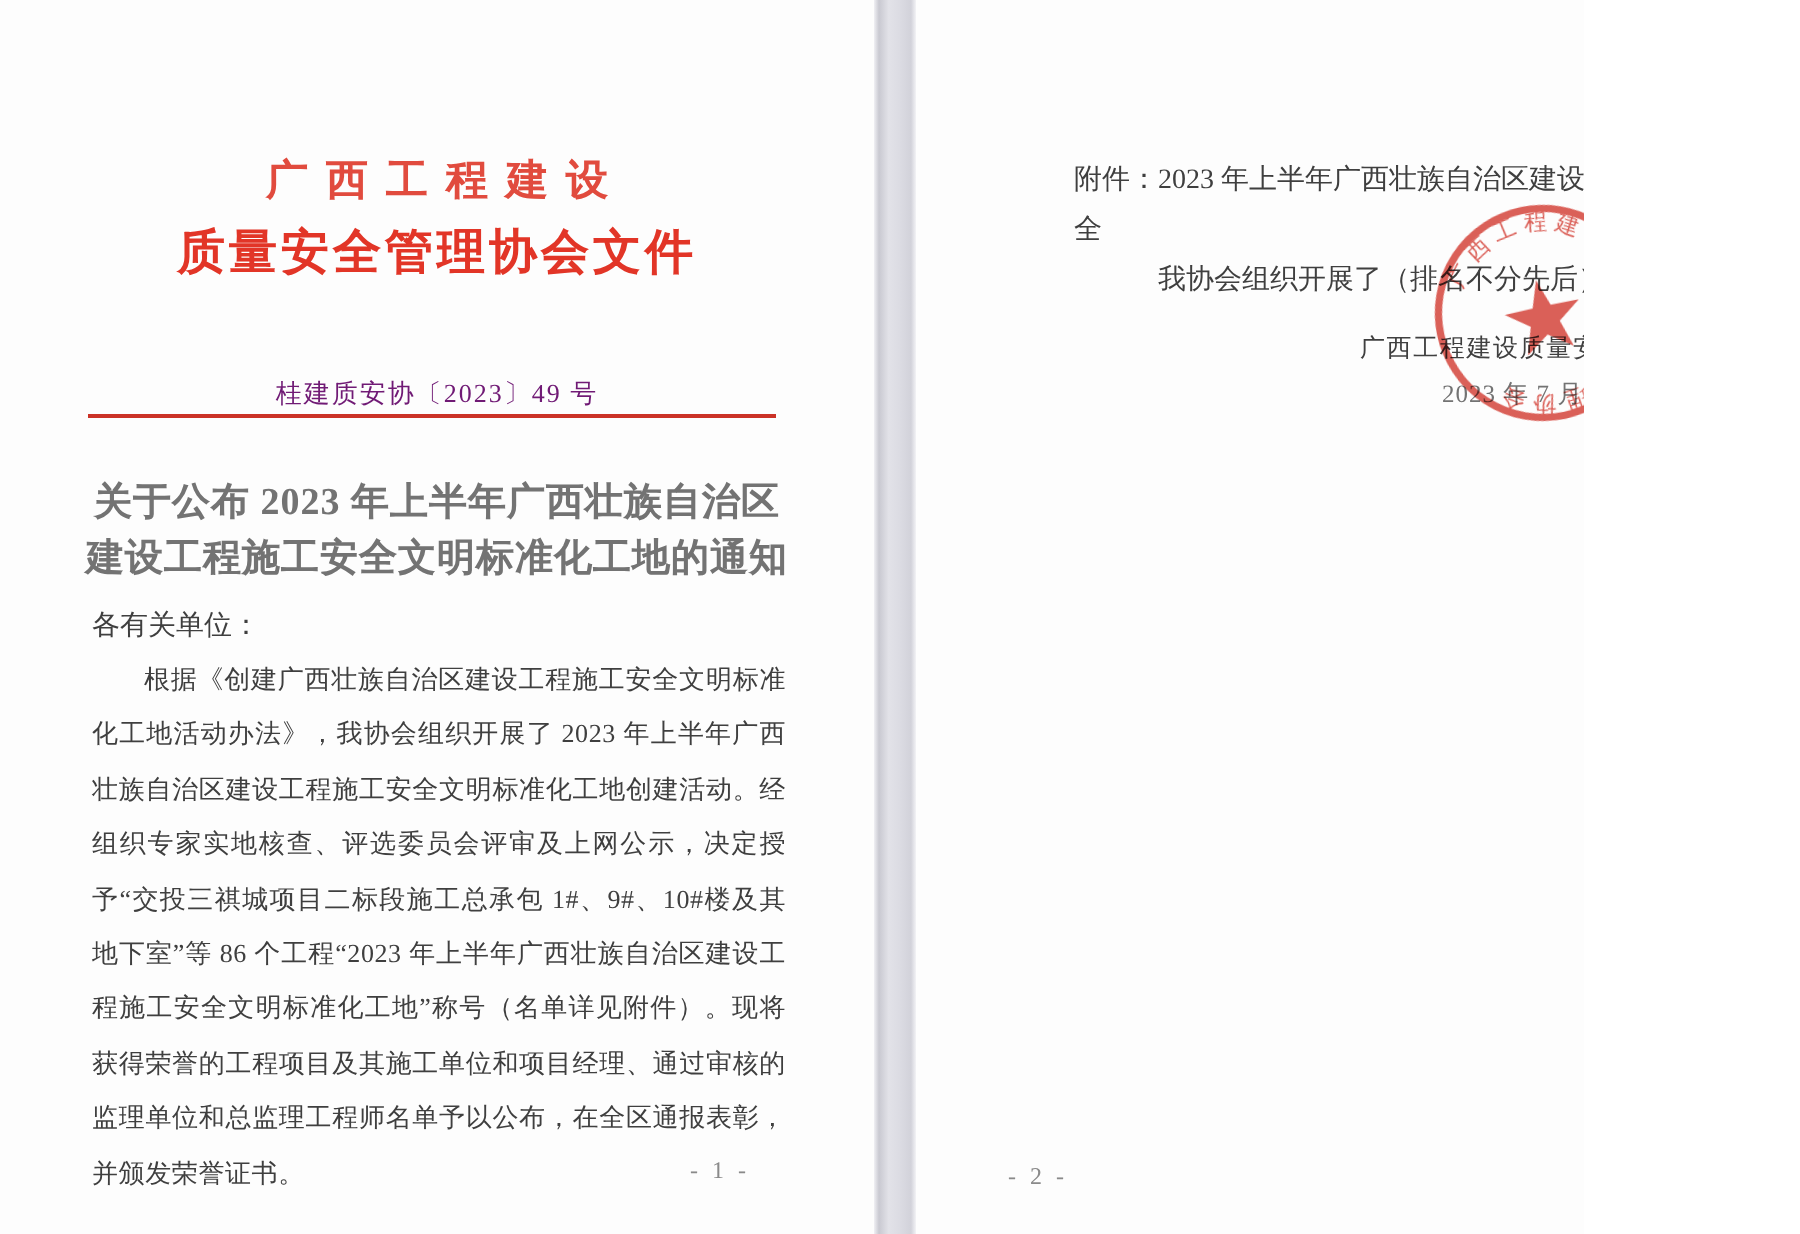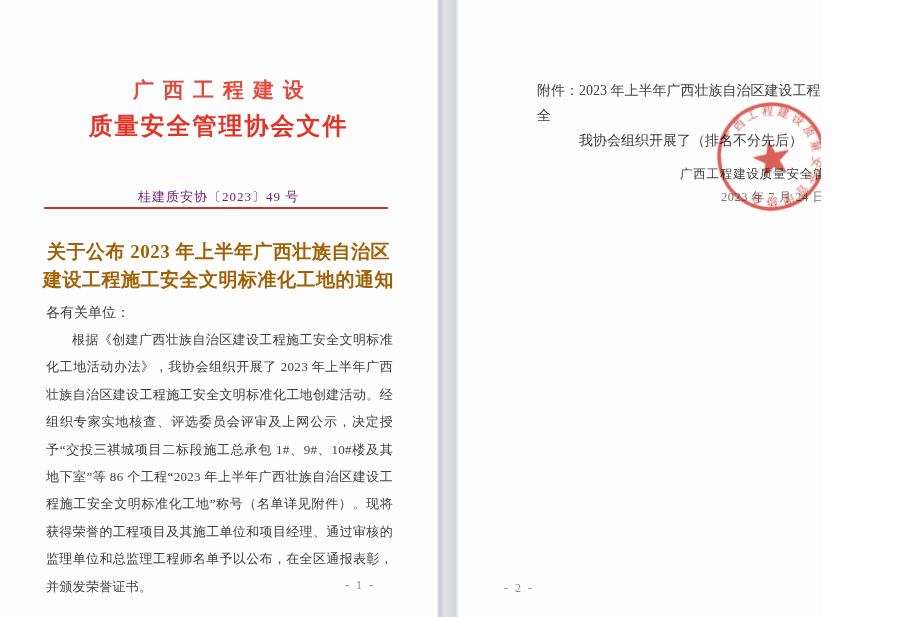--- a/index.html
+++ b/index.html
@@ -3,21 +3,21 @@
 <meta charset="utf-8">
 <style>
   html, body { margin: 0; padding: 0; }
   body {
     width: 900px; height: 617px;
     font-family: "Liberation Serif", "DejaVu Serif", serif;
     background: #ffffff;
   }
   .scan {
     position: relative; width: 792px; height: 617px;
-    overflow: hidden; background: #fdfdfd; padding-left: 29px;
+    overflow: hidden; background: #fdfdfd;
   }
   .page {
     position: absolute; top: 0; height: 617px; background: #fdfdfd;
   }
   .page-left  { left: 0;   width: 437px; }
   .page-right { left: 458px; width: 442px; border-right: 1px solid #dcdce2; }
   .page-divider {
     position: absolute; top: 0; left: 437px; width: 21px; height: 617px;
     background: linear-gradient(to right,
       #f0f0f4 0%, #c9c9d1 12%, #e2e2e8 35%, #dcdce3 60%, #d2d2da 88%, #f3f3f6 100%);
@@ -38,21 +38,21 @@
     position: absolute; top: 188px; left: 0; width: 100%;
     text-align: center; font-size: 13px; color: #701a75; letter-spacing: 1px;
   }
   .redline {
     position: absolute; top: 207px; left: 44px; width: 344px; height: 2px;
     background: #cb3227;
   }
   .notice-title {
     position: absolute; top: 238px; left: 0; width: 100%;
     text-align: center; font-size: 19px; font-weight: 700;
-    color: #a16207; line-height: 28px; letter-spacing: 0.5px;
+    color: #737373; line-height: 28px; letter-spacing: 0.5px;
   }
   .salutation {
     position: absolute; top: 304px; left: 46px;
     font-size: 14px; color: #3f3f3f;
   }
   .bodypara {
     position: absolute; top: 326px; left: 46px; width: 347px;
     font-size: 13px; line-height: 27.4px; color: #3f3f3f;
     text-align: justify; text-indent: 2em; letter-spacing: 0.3px;
   }

